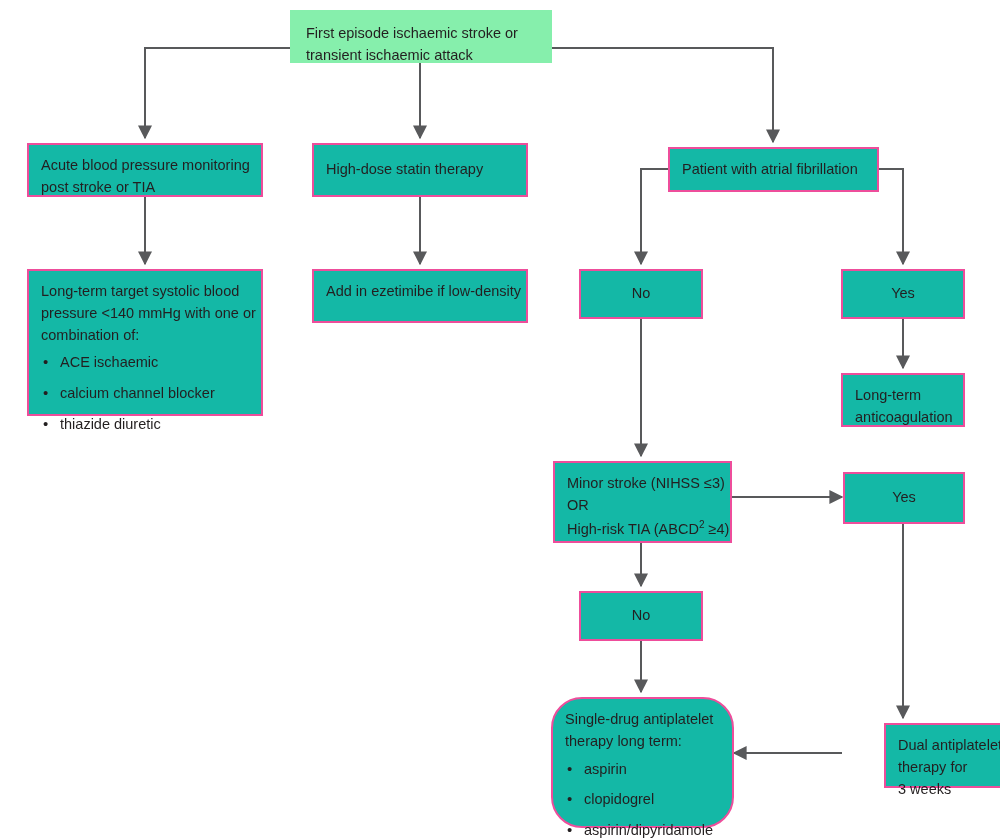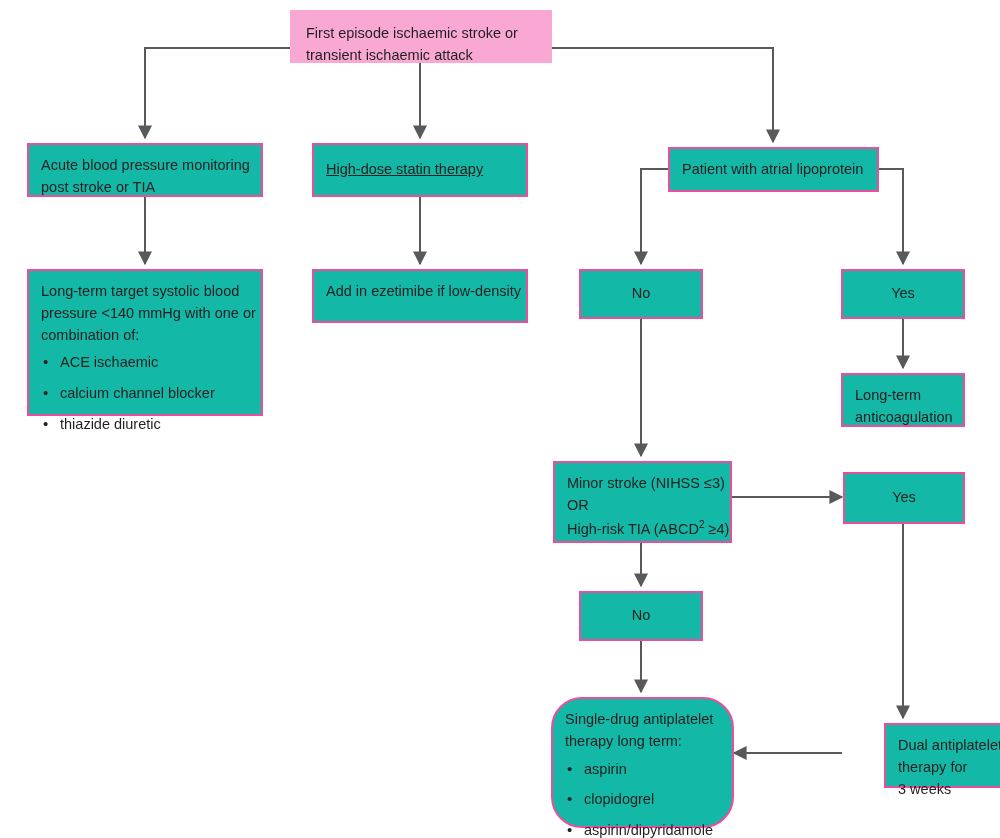--- a/index.html
+++ b/index.html
@@ -32,21 +32,21 @@
     box-sizing: border-box;
     background: #14b8a6;
     border: 2px solid #ee4d9b;
     font-size: 14.5px;
     line-height: 1.5;
     color: #231f20;
     padding: 10px 12px;
     z-index: 2;
   }
   .node.start {
-    background: #f9a8d4;
+    background: #86efac;
     border: none;
     padding: 13px 16px;
   }
   .node.center {
     display: flex;
     align-items: center;
     justify-content: center;
     padding: 0;
     text-align: right;
   }
@@ -133,30 +133,30 @@
     <span class="line">Long-term target systolic blood</span>
     <span class="line">pressure &lt;140 mmHg with one or</span>
     <span class="line">combination of:</span>
     <ul class="bullets">
       <li>ACE ischaemic</li>
       <li>calcium channel blocker</li>
       <li>thiazide diuretic</li>
     </ul>
   </div>
 
-  <div class="node" style="left:312px; top:143px; width:216px; height:54px; display:flex; align-items:center;text-decoration:underline;">
+  <div class="node" style="left:312px; top:143px; width:216px; height:54px; display:flex; align-items:center;">
     <span class="line">High-dose statin therapy</span>
   </div>
 
   <div class="node" style="left:312px; top:269px; width:216px; height:54px;">
     <span class="line">Add in ezetimibe if low-density</span>
   </div>
 
   <div class="node" style="left:668px; top:147px; width:211px; height:45px; display:flex; align-items:center;">
-    <span class="line">Patient with atrial lipoprotein</span>
+    <span class="line">Patient with atrial fibrillation</span>
   </div>
 
   <div class="node center" style="left:579px; top:269px; width:124px; height:50px;">
     <span>No</span>
   </div>
 
   <div class="node center" style="left:841px; top:269px; width:124px; height:50px;">
     <span>Yes</span>
   </div>
 

